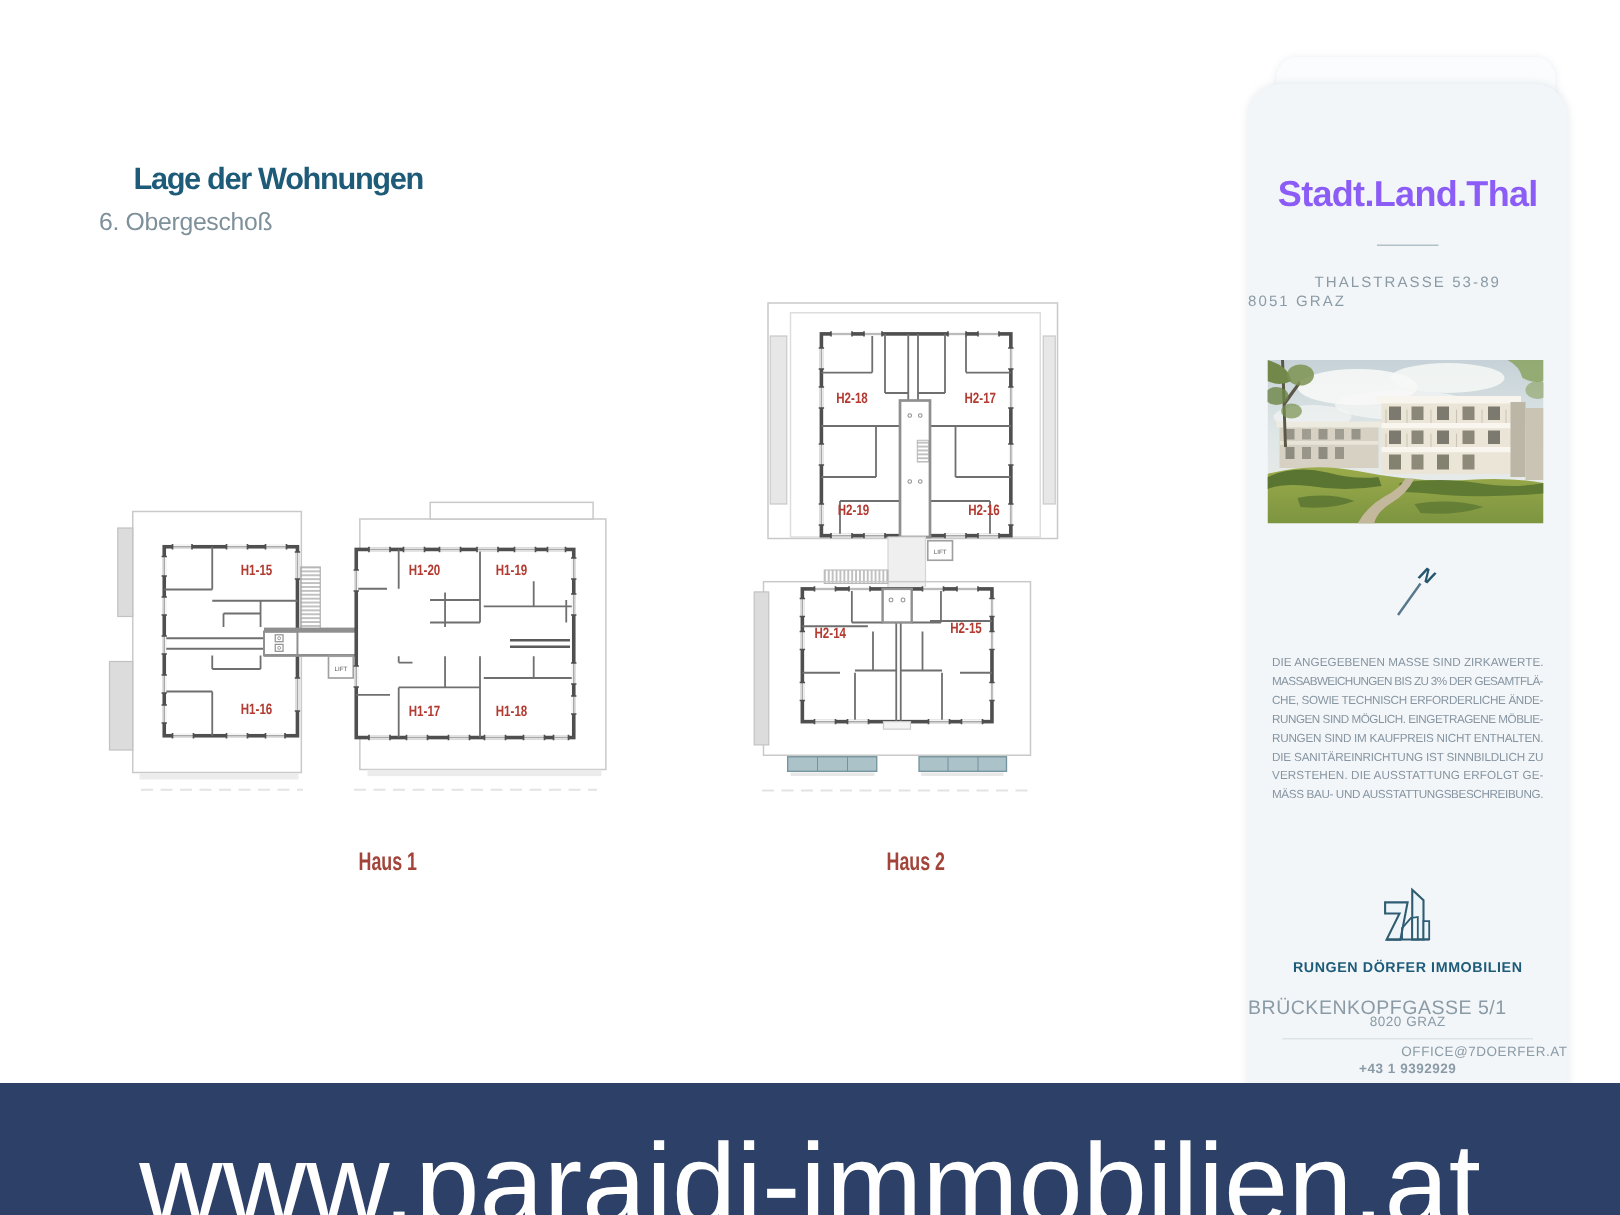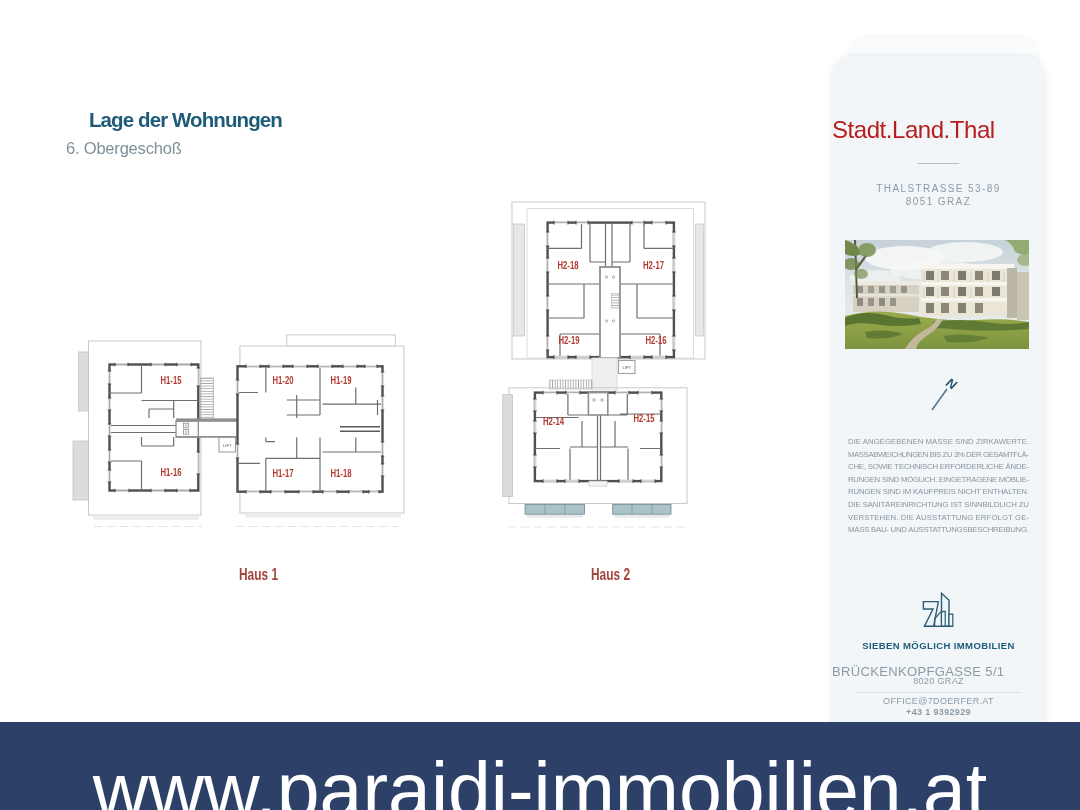--- a/index.html
+++ b/index.html
@@ -273,27 +273,27 @@
 </svg>
 
 <div class="abs" style="left:239px;top:565px;font-size:17px;font-weight:bold;color:#a3443a;transform:scaleX(0.7);transform-origin:0 0;">Haus 1</div>
 
 <div class="abs" style="left:591px;top:565px;font-size:17px;font-weight:bold;color:#a3443a;transform:scaleX(0.7);transform-origin:0 0;">Haus 2</div>
 
 <div class="abs" style="left:851px;top:38px;width:186px;height:50px;background:#fafcfd;border-radius:14px;box-shadow:0 0 5px rgba(190,200,210,0.3);"></div>
 
 <div class="abs" style="left:832px;top:56px;width:213px;height:703px;background:#f3f6f9;border-radius:22px;box-shadow:0 0 6px rgba(180,190,200,0.35);"></div>
 
-<div class="abs" style="left:832px;top:116px;width:213px;text-align:left;font-size:24px;font-weight:normal;color:#b91c1c;letter-spacing:-0.45px;">Stadt.Land.Thal</div>
+<div class="abs" style="left:832px;top:116px;width:213px;text-align:center;font-size:24px;font-weight:bold;color:#8b5cf6;letter-spacing:-0.45px;">Stadt.Land.Thal</div>
 
 <div class="abs" style="left:918px;top:163px;width:41px;height:1px;background:#b4c0c8;"></div>
 
 <div class="abs" style="left:832px;top:183px;width:213px;text-align:center;font-size:10px;color:#8a9ba6;letter-spacing:1.4px;">THALSTRASSE 53-89</div>
 
-<div class="abs" style="left:832px;top:196px;width:213px;text-align:center;font-size:10px;color:#8a9ba6;letter-spacing:1.4px;">8051 GRAZ</div>
+<div class="abs" style="left:832px;top:196px;width:213px;text-align:left;font-size:10px;color:#8a9ba6;letter-spacing:1.4px;">8051 GRAZ</div>
 
 <svg class="abs" style="left:845px;top:240px;" width="184" height="109" viewBox="0 0 184 109">
   <defs>
     <linearGradient id="sky" x1="0" y1="0" x2="0" y2="1">
       <stop offset="0" stop-color="#c6d2d8"></stop>
       <stop offset="0.45" stop-color="#dfe6e6"></stop>
       <stop offset="1" stop-color="#edefec"></stop>
     </linearGradient>
     <linearGradient id="lawn" x1="0" y1="0" x2="0" y2="1">
       <stop offset="0" stop-color="#9aab4a"></stop>
@@ -413,27 +413,27 @@
   <path d="M25.5 22.9 L29.2 22.3 V37.3 H25.5 Z" fill="#f3fafc" stroke="#2e5c72" stroke-width="1.2" stroke-linejoin="miter"></path>
 
   <path d="M18.7 37.3 V29.8 L25 22.6" fill="none" stroke="#2e5c72" stroke-width="1.2" stroke-linejoin="miter"></path>
 
   <path d="M33 25.1 H36.8 V37.3 H33 Z" fill="#eef5f8" stroke="#2e5c72" stroke-width="1.2" stroke-linejoin="miter"></path>
 
   <path d="M8.4 37.3 H36.8" fill="none" stroke="#2e5c72" stroke-width="1.4"></path>
 
 </svg>
 
-<div class="abs" style="left:832px;top:640px;width:213px;text-align:center;font-size:9.5px;font-weight:bold;color:#1d5b78;letter-spacing:0.4px;">SIEBEN MÖGLICH IMMOBILIEN</div>
+<div class="abs" style="left:832px;top:640px;width:213px;text-align:center;font-size:9.5px;font-weight:bold;color:#1d5b78;letter-spacing:0.4px;">RUNGEN DÖRFER IMMOBILIEN</div>
 
 <div class="abs" style="left:832px;top:664px;width:213px;font-size:13px;color:#8a9ba6;letter-spacing:0.35px;">BRÜCKENKOPFGASSE 5/1</div>
 
 <div class="abs" style="left:832px;top:676px;width:213px;text-align:center;font-size:9px;color:#8a9ba6;letter-spacing:0.35px;">8020 GRAZ</div>
 
 <div class="abs" style="left:855px;top:692px;width:167px;height:1px;background:#dde4e8;"></div>
 
-<div class="abs" style="left:832px;top:696px;width:213px;text-align:center;font-size:9px;color:#8a9ba6;letter-spacing:0.35px;">OFFICE@7DOERFER.AT</div>
+<div class="abs" style="left:832px;top:696px;width:213px;text-align:right;font-size:9px;color:#8a9ba6;letter-spacing:0.35px;">OFFICE@7DOERFER.AT</div>
 
 <div class="abs" style="left:832px;top:707px;width:213px;text-align:center;font-size:9px;color:#8a9ba6;letter-spacing:0.35px;font-weight:bold;">+43 1 9392929</div>
 
 <div class="abs" style="left:0;top:722px;width:1080px;height:88px;background:#2d4168;"></div>
 
 <div class="abs" style="left:0;top:722px;width:1080px;height:88px;line-height:88px;text-align:center;font-size:77px;color:#ffffff;margin-top:24px;">www.parajdi-immobilien.at</div>
 
 </body></html>

